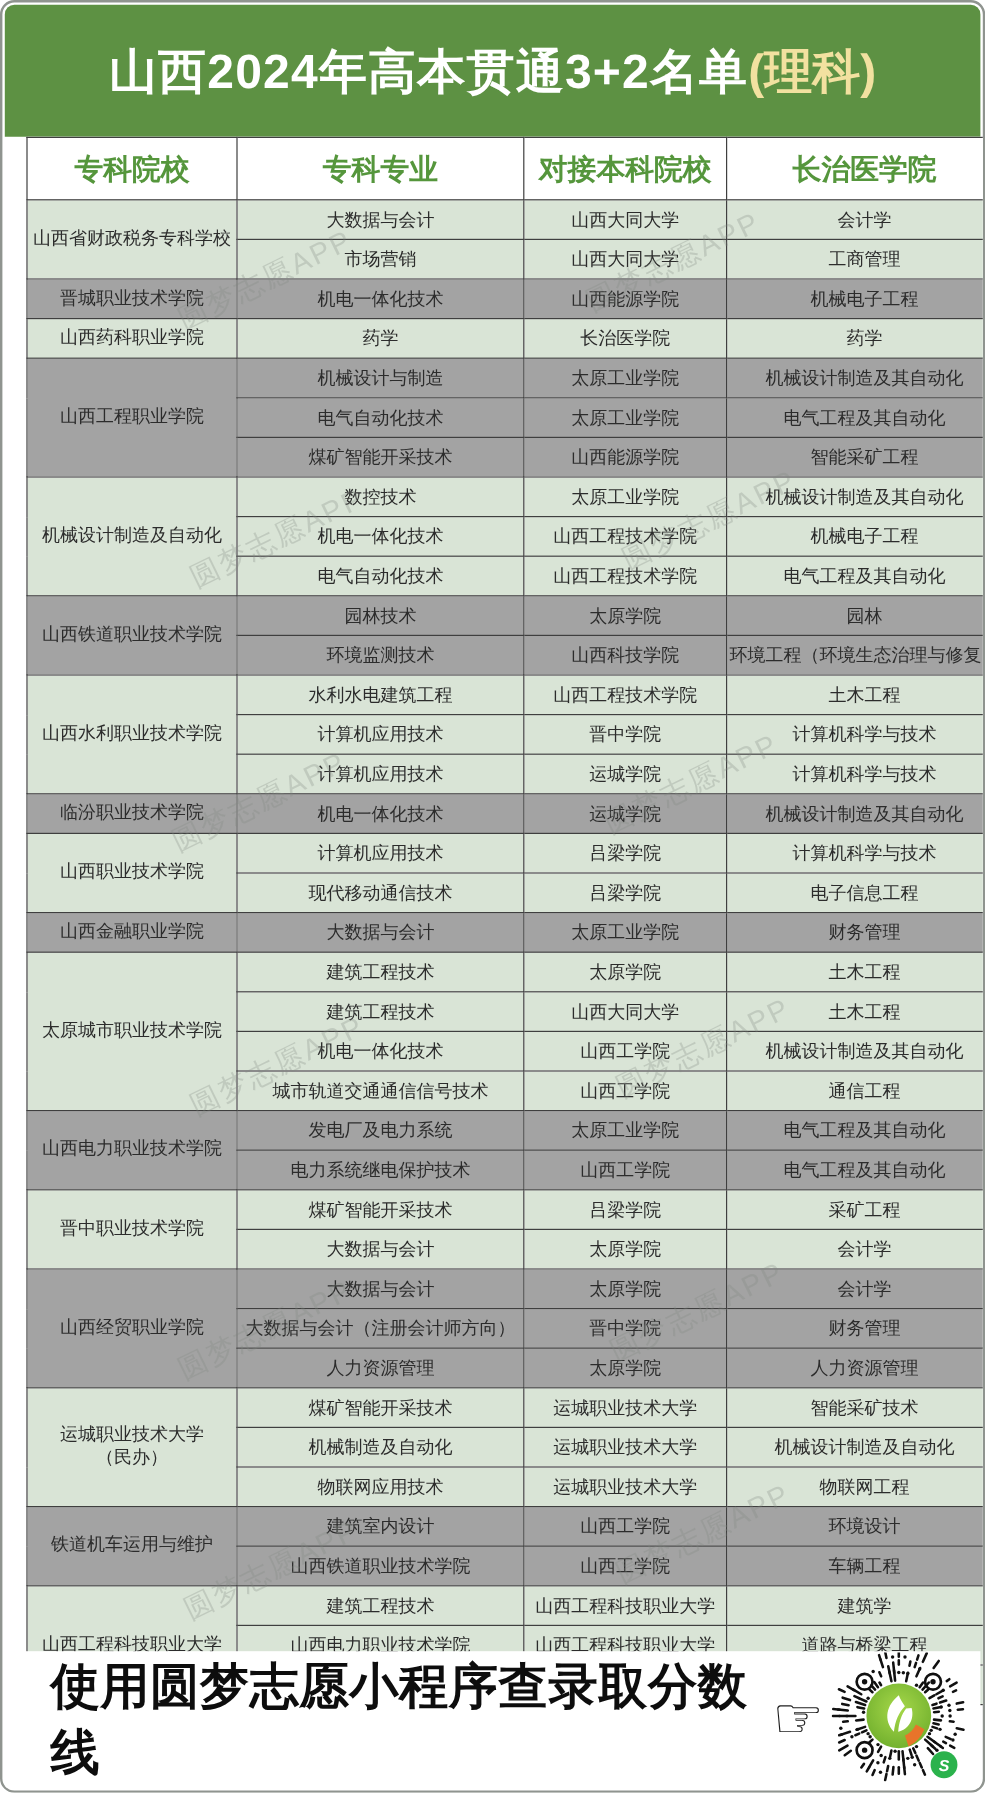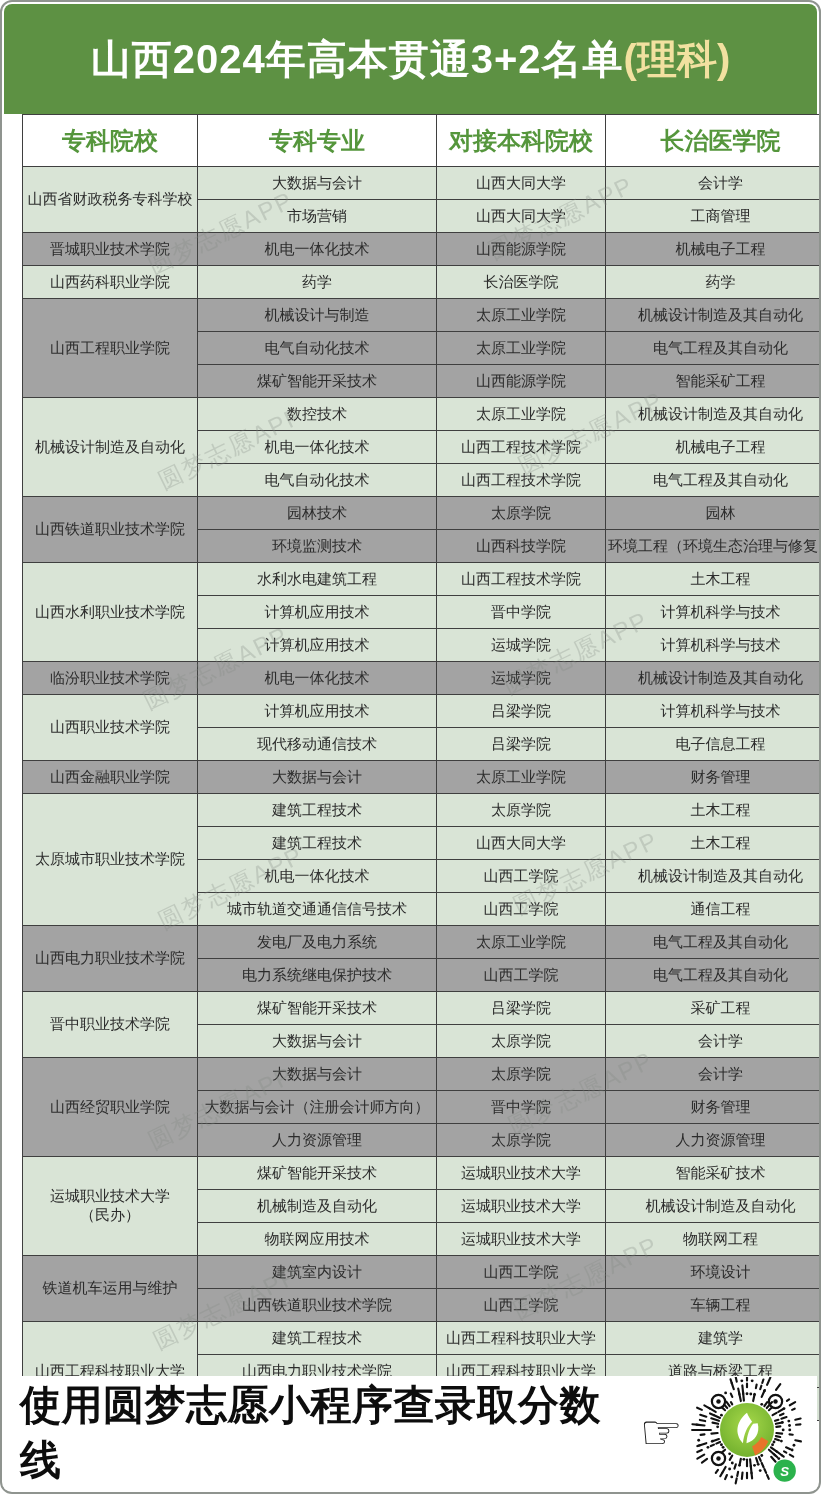--- a/index.html
+++ b/index.html
@@ -34,21 +34,21 @@
   tr.plain td{background:#a3a3a3;}
   .wm-layer{position:absolute;left:0;top:0;width:821px;height:1494px;pointer-events:none;z-index:3;}
   .wm{
     position:absolute;color:rgba(130,135,130,0.28);font-size:24px;letter-spacing:2px;
     transform:rotate(-26deg);white-space:nowrap;
   }
   .footer{
     position:absolute;left:2px;bottom:2px;width:813px;height:114px;background:#ffffff;
     display:flex;align-items:center;
   }
-  .footer-text{margin-left:16px;font-size:41px;font-weight:900;color:#0d0d0d;letter-spacing:0.5px;}
+  .footer-text{margin-left:38px;font-size:41px;font-weight:900;color:#0d0d0d;letter-spacing:0.5px;}
   .hand{font-size:48px;color:#1a1a1a;margin-left:6px;line-height:1;}
   .qr-wrap{margin-left:auto;margin-right:6px;width:130px;height:112px;display:flex;align-items:center;justify-content:center;}
 </style>
 </head>
 <body>
 
 <div class="page">
 
   <div class="title-bar">
     <span class="t-main">山西2024年高本贯通3+2名单</span>

